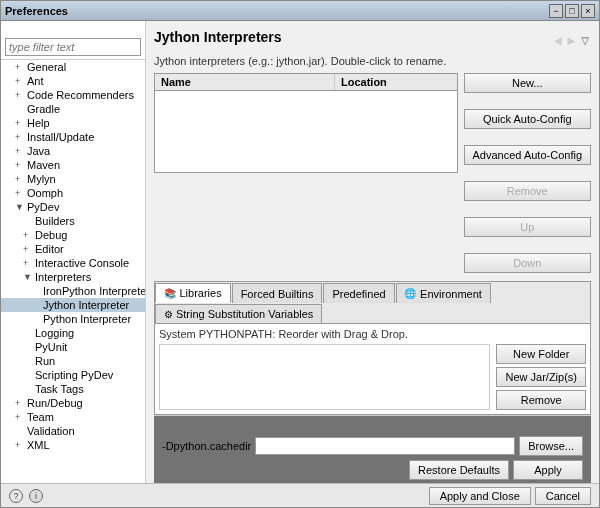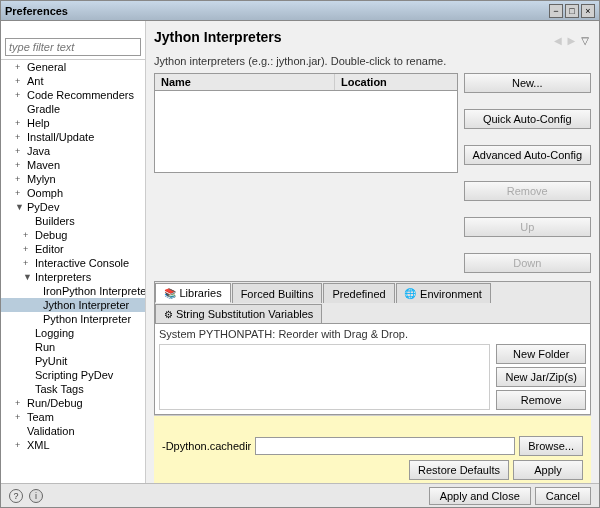--- a/index.html
+++ b/index.html
@@ -53,21 +53,21 @@
     .tab-icon { font-size: 10px; }
 
     .tab-content { flex: 1; background: #fff; padding: 4px; display: flex; flex-direction: column; }
     .tab-subtitle { font-size: 11px; color: #333; margin-bottom: 4px; }
     .path-list-area { flex: 1; border: 1px solid #ccc; background: #fff; }
 
     .tab-side-buttons { display: flex; flex-direction: column; gap: 3px; margin-left: 6px; }
     .tab-content-row { display: flex; flex: 1; }
 
     
-    .bottom-area { padding: 20px 8px; border-top: 1px solid #ccc; background: #fef9c3; }
+    .bottom-area { padding: 20px 8px; border-top: 1px solid #ccc; background: #737373; }
     .cache-row { display: flex; align-items: center; gap: 4px; margin-bottom: 4px; }
     .cache-label { font-size: 11px; }
     .cache-input { flex: 1; height: 18px; border: 1px solid #999; font-size: 11px; padding: 1px 3px; background: #fff; }
     .btn-browse { min-width: 55px; }
 
     .bottom-buttons { display: flex; justify-content: flex-end; gap: 4px; }
 
     
     .footer { height: 24px; background: #e8e8e8; border-top: 1px solid #bbb; display: flex; align-items: center; justify-content: space-between; padding: 0 8px; }
     .footer-left { display: flex; gap: 6px; align-items: center; }
@@ -185,25 +185,25 @@
           <div class="sidebar-item indent3">
             <span class="expand-icon"></span>
             <span class="label">Python Interpreter</span>
           </div>
           <div class="sidebar-item indent2">
             <span class="expand-icon"></span>
             <span class="label">Logging</span>
           </div>
           <div class="sidebar-item indent2">
             <span class="expand-icon"></span>
+            <span class="label">PyUnit</span>
+          </div>
+          <div class="sidebar-item indent2">
+            <span class="expand-icon"></span>
             <span class="label">Run</span>
-          </div>
-          <div class="sidebar-item indent2">
-            <span class="expand-icon"></span>
-            <span class="label">PyUnit</span>
           </div>
           <div class="sidebar-item indent2">
             <span class="expand-icon"></span>
             <span class="label">Scripting PyDev</span>
           </div>
           <div class="sidebar-item indent2">
             <span class="expand-icon"></span>
             <span class="label">Task Tags</span>
           </div>
           <div class="sidebar-item indent1">

